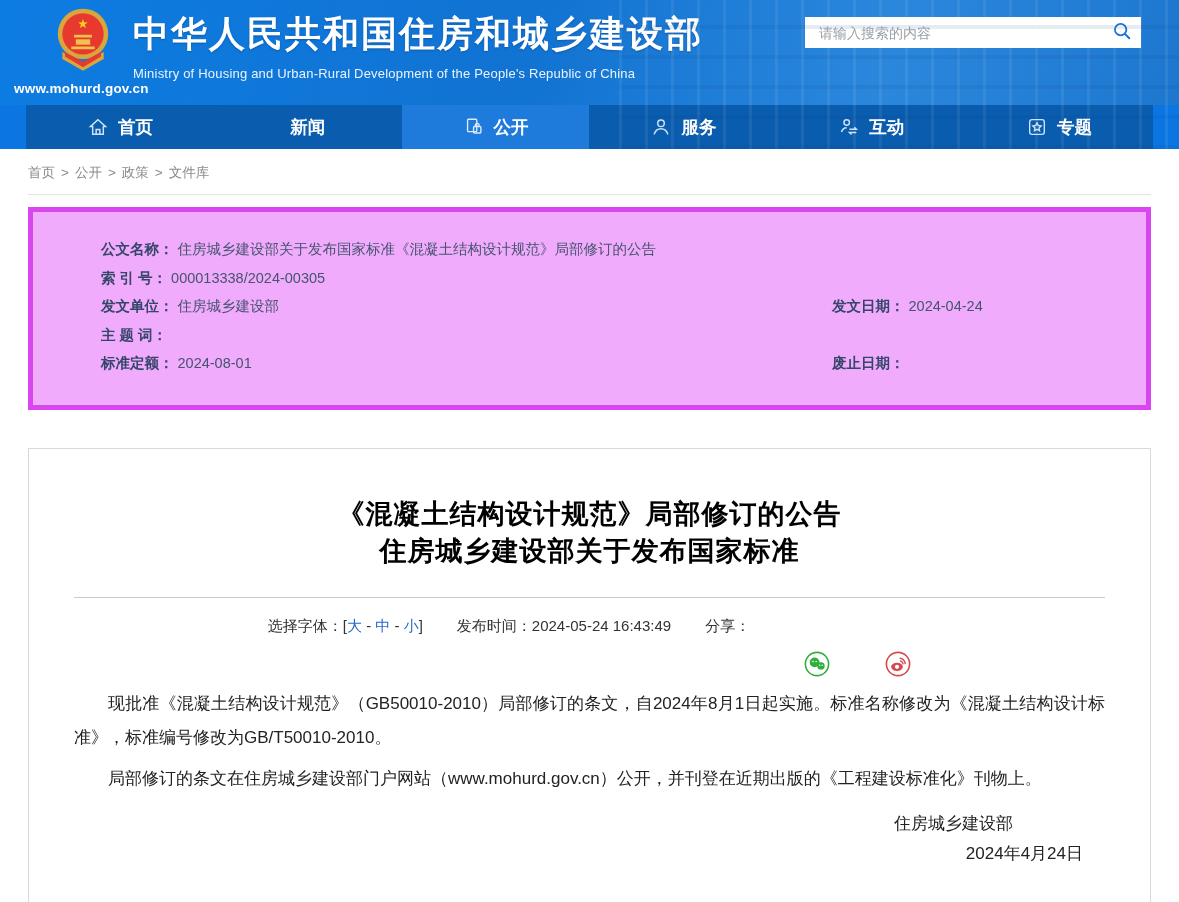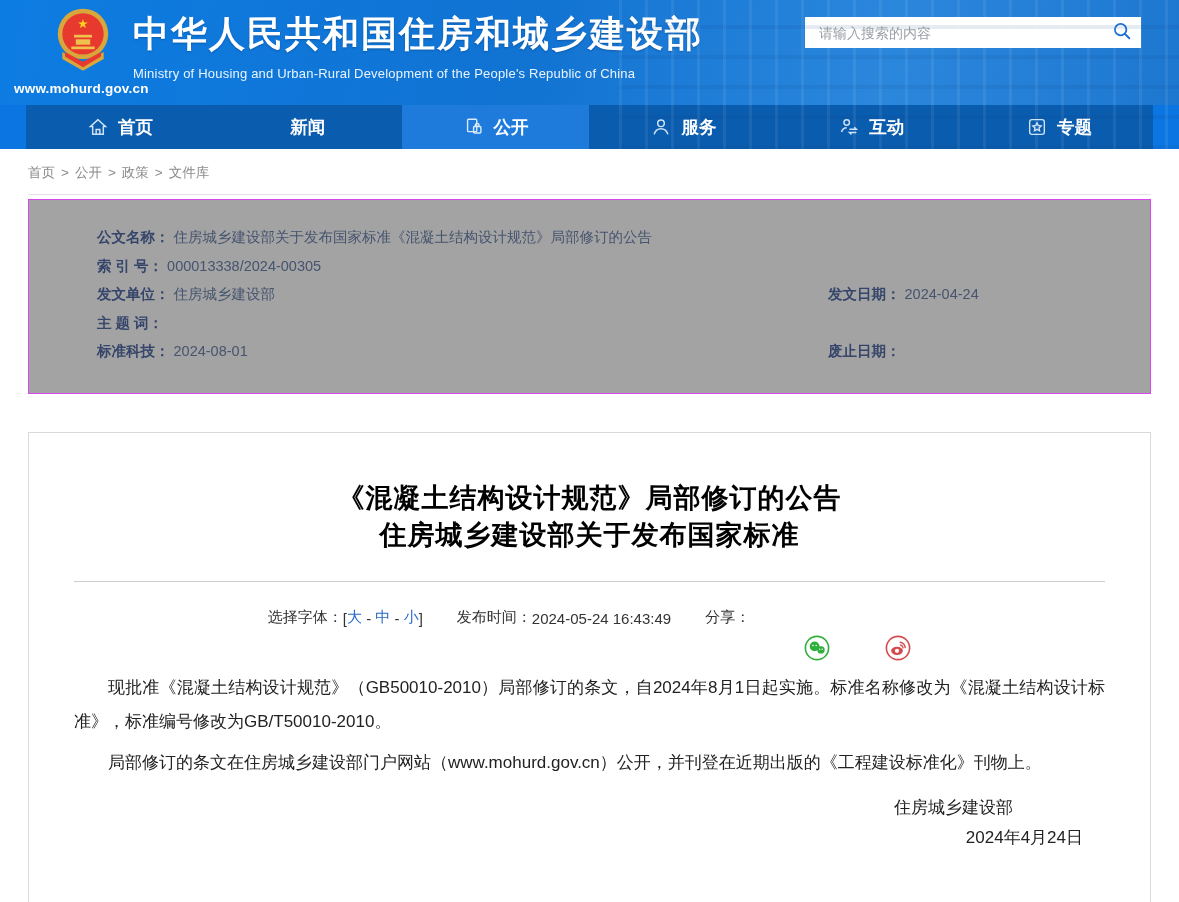--- a/index.html
+++ b/index.html
@@ -38,35 +38,35 @@
   .nav-item svg { display:block; }
 
   
   .content { width:1123px; margin:0 auto; }
   .crumb-wrap { padding:15px 0 12px; font-size:13.5px; color:#8a8a8a; }
   .crumb-wrap a { color:#8a8a8a; text-decoration:none; cursor:pointer; }
   .crumb-sep { margin:0 6px; }
   .crumb-divider { border:none; border-top:1px solid #e4e4e4; }
 
   
-  .meta-panel { margin-top:4px; background:#a3a3a3; border:1px solid #d946ef;
+  .meta-panel { margin-top:12px; background:#f0abfc; border:5px solid #d946ef;
     padding:23px 20px 27px 68px; }
   .meta-row { display:grid; grid-template-columns:731px 1fr; line-height:28.5px;
     font-size:14.5px; }
   .meta-row.full { grid-template-columns:1fr; }
   .meta-label { font-weight:bold; color:#36466b; white-space:pre; }
   .meta-value { color:#46546f; }
 
   
   .article-box { margin-top:38px; border:1px solid #d9d9d9; background:#fff;
     padding:47px 45px 40px; min-height:478px; }
   .article-title { text-align:center; font-size:27px; font-weight:bold; color:#000;
     line-height:37px; letter-spacing:1px; }
   .title-divider { border:none; border-top:1px solid #ccc; margin-top:27px; }
-  .article-meta { margin-top:19px; display:flex; justify-content:center; align-items:flex-end;
+  .article-meta { margin-top:19px; display:flex; justify-content:center; align-items:flex-start;
     font-size:15px; color:#333; }
   .article-meta span { white-space:pre; }
   .fz-link { color:#2868c8; text-decoration:none; cursor:pointer; white-space:pre; }
   .meta-gap { display:inline-block; width:34px; }
   .share-icons { display:flex; gap:5px; margin-left:4px; align-items:center; }
   .share-icons a { display:block; height:26px; cursor:pointer; }
 
   .article-body { margin-top:44px; font-size:17px; color:#222; line-height:34px;
     text-align:justify; }
   .article-body p { text-indent:2em; margin-bottom:7px; }
@@ -194,21 +194,21 @@
       </div>
     </div>
     <div class="meta-row">
       <div>
         <span class="meta-label">主 题 词：</span>
         <span class="meta-value"></span>
       </div>
     </div>
     <div class="meta-row">
       <div>
-        <span class="meta-label">标准科技：</span>
+        <span class="meta-label">标准定额：</span>
         <span class="meta-value">2024-08-01</span>
       </div>
       <div>
         <span class="meta-label">废止日期：</span>
         <span class="meta-value"></span>
       </div>
     </div>
   </div>
 
   <div class="article-box">

